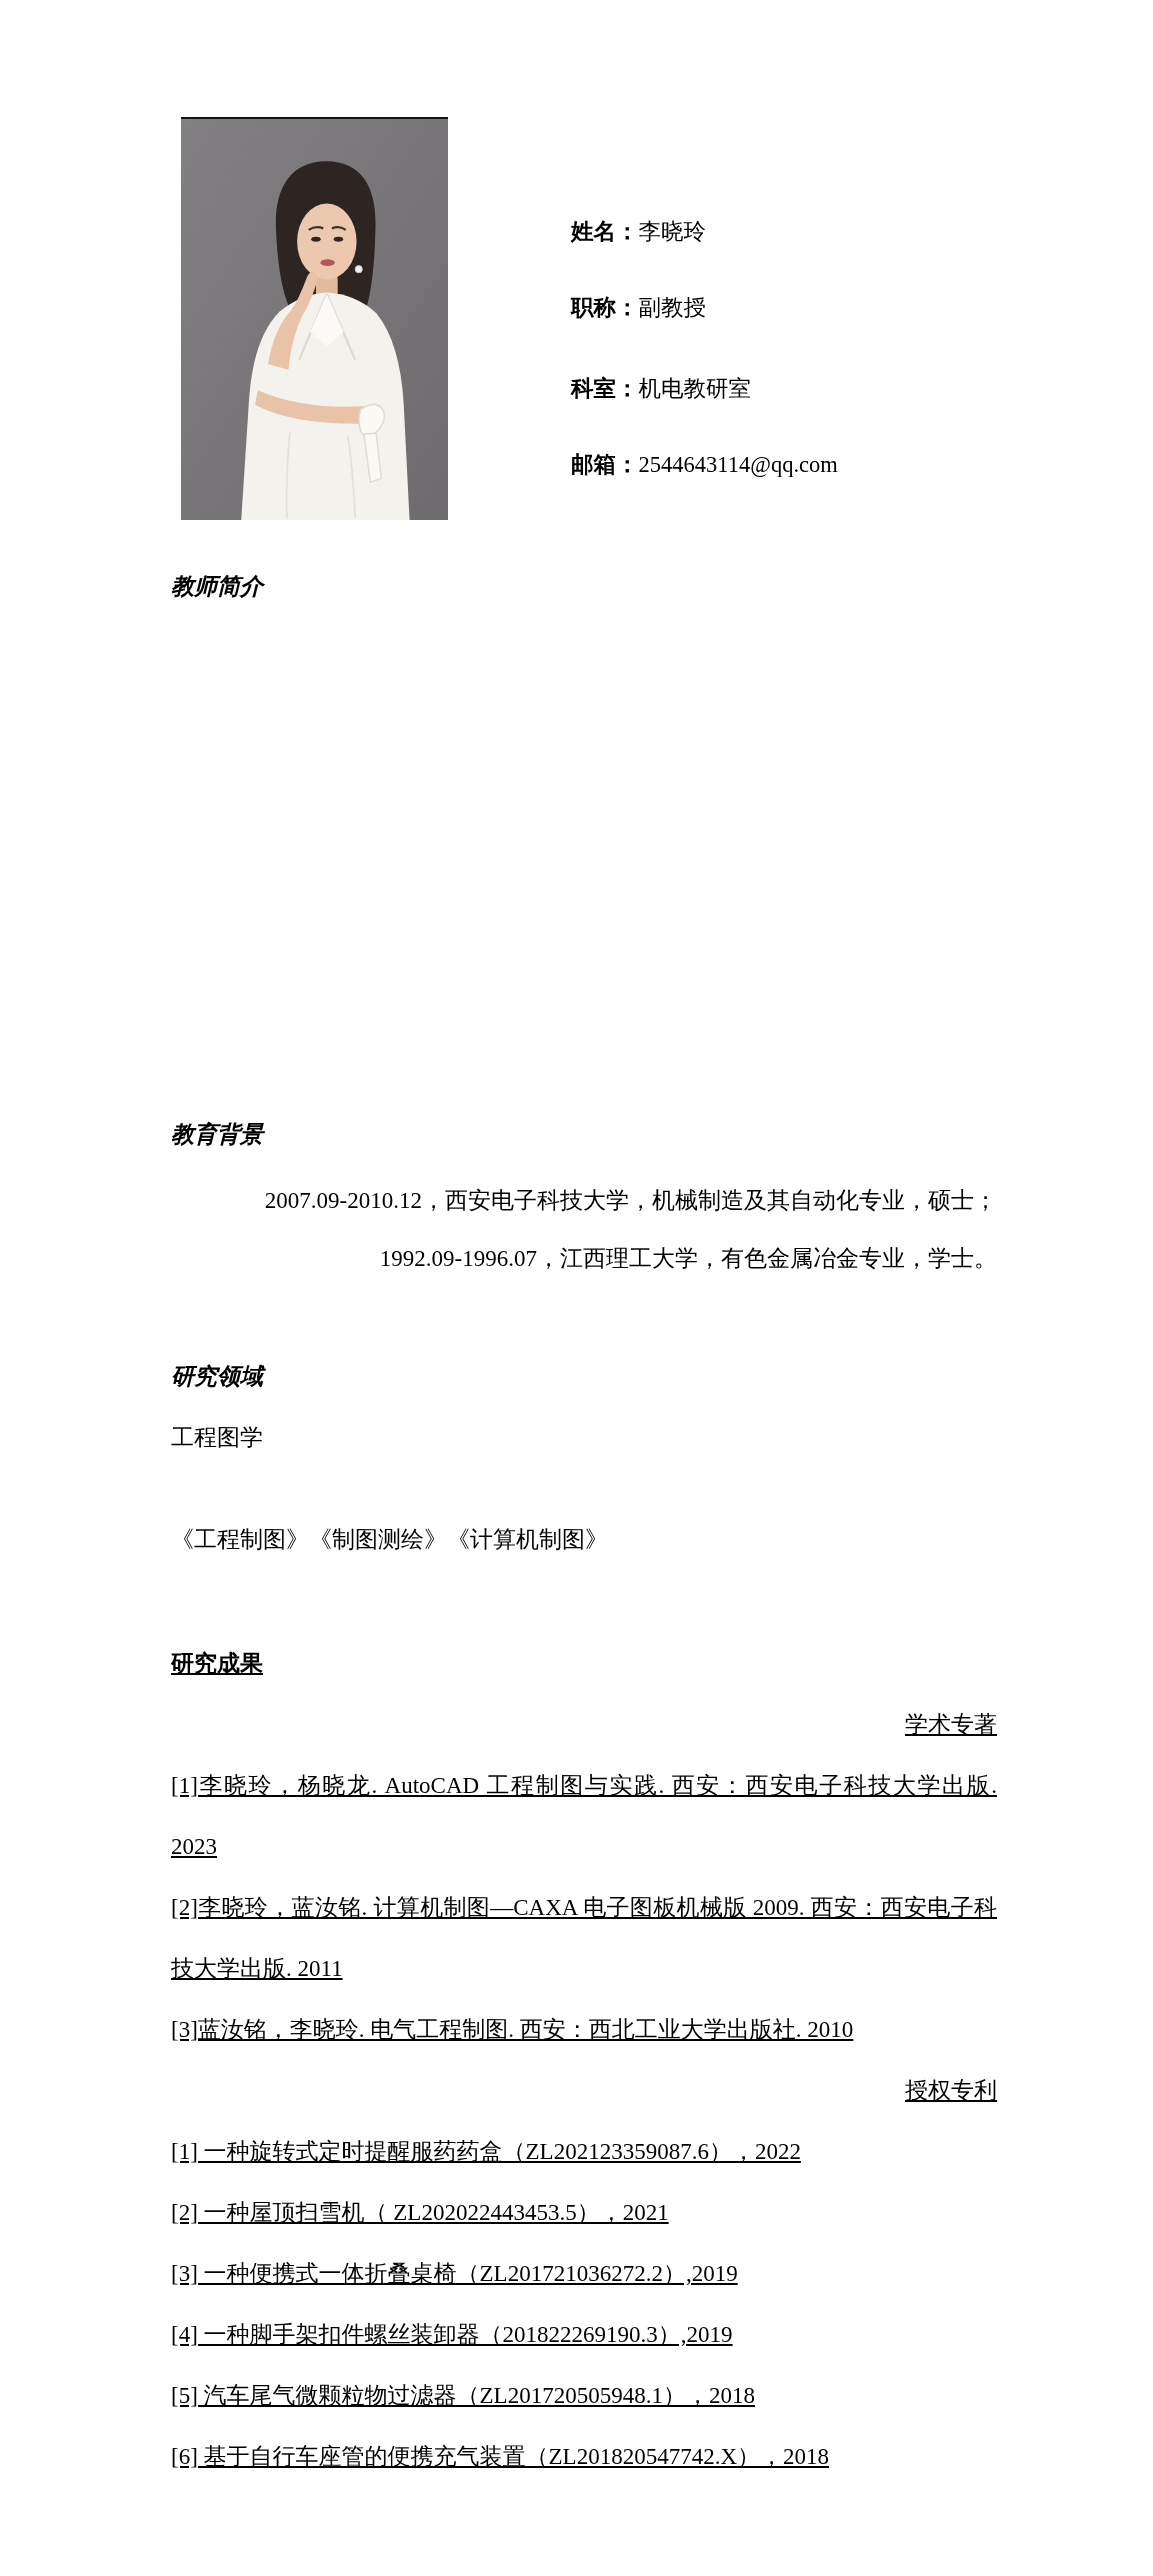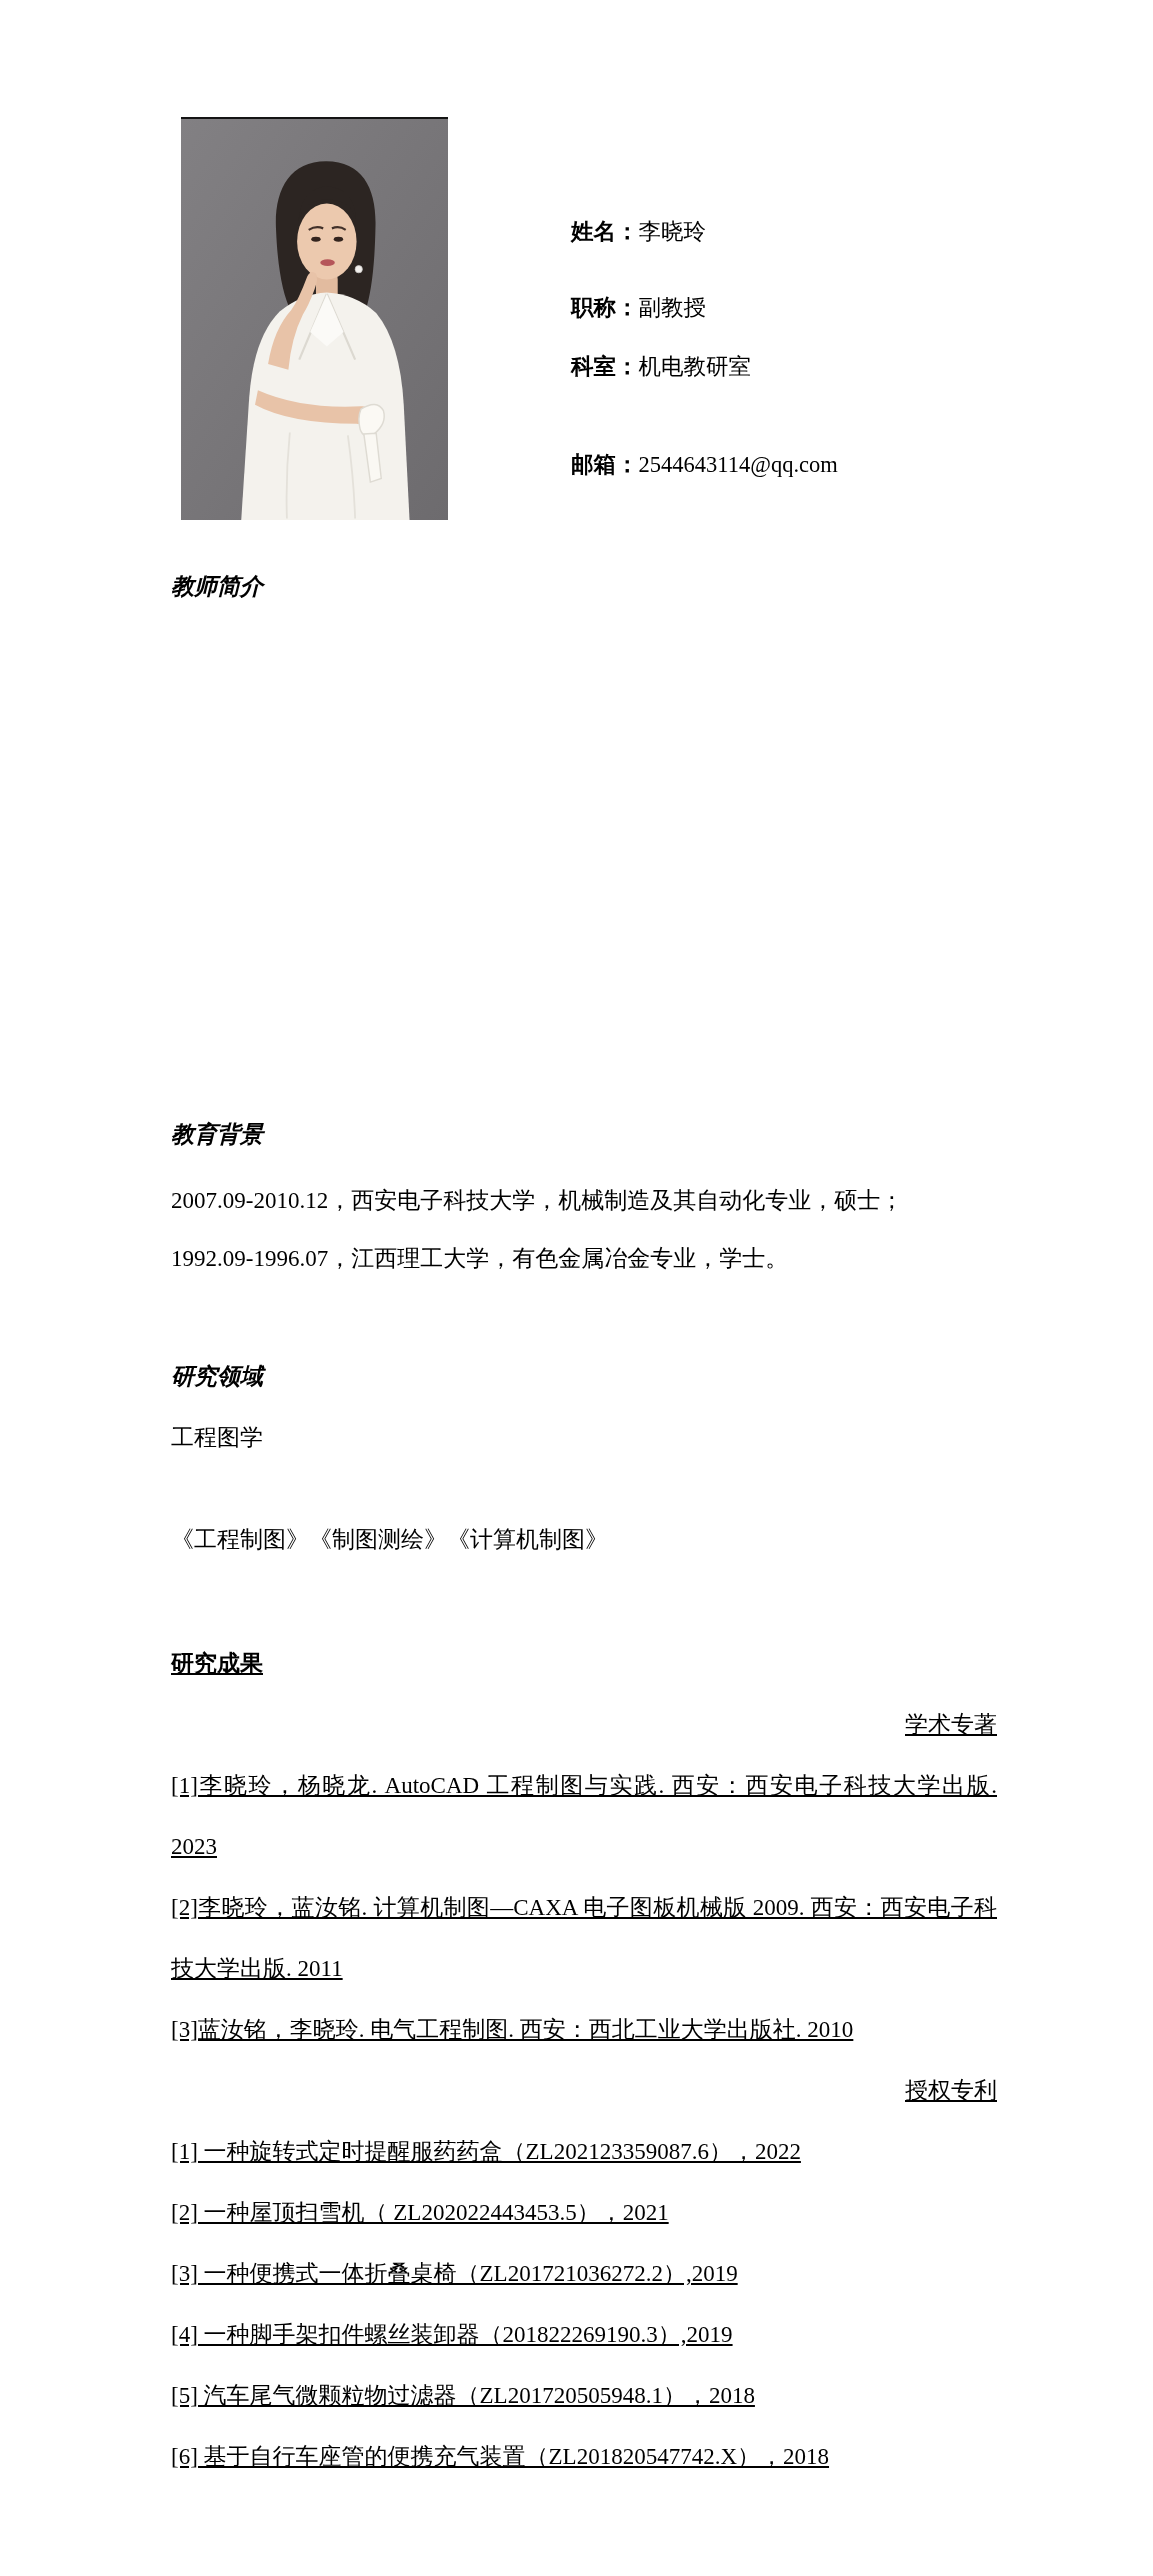--- a/index.html
+++ b/index.html
@@ -20,21 +20,21 @@
   .info-row{
     position:absolute;left:547px;
     font-size:22.5px;line-height:1.25;white-space:nowrap;
   }
   .info-row .lbl{font-weight:bold;margin-left:24px;}
   .blk{position:absolute;left:171px;width:826px;font-size:23px;}
   .hd{font-weight:bold;line-height:1.15;font-style:italic;}
   .intro-para{
     line-height:56px;text-indent:2em;text-align:justify;
   }
-  .edu-line{line-height:1.2;}
+  .edu-line{line-height:1.2;text-align:right;}
   .plain{line-height:1.2;}
   .ach{line-height:61px;}
   .ach p{margin:0;text-align:justify;text-decoration:underline;}
   .ach .subhd{text-align:right;}
   .ach .hd-line{font-weight:bold;text-align:left;}
 </style>
 </head>
 <body>
 
 <div class="page">
@@ -81,21 +81,21 @@
       <path d="M150,430 q-6,60 -4,118 M230,434 q8,58 10,114" stroke="#e4e1da" stroke-width="2.5" fill="none"></path>
     </svg>
   </div>
 
   <div class="info-row" style="top:218px">
     <span class="lbl">姓名：</span><span class="val">李晓玲</span>
   </div>
   <div class="info-row" style="top:294px">
     <span class="lbl">职称：</span><span class="val">副教授</span>
   </div>
-  <div class="info-row" style="top:353px">
+  <div class="info-row" style="top:375px">
     <span class="lbl">科室：</span><span class="val">机电教研室</span>
   </div>
   <div class="info-row" style="top:451px">
     <span class="lbl">邮箱：</span><span class="val">2544643114@qq.com</span>
   </div>
 
   <div class="blk hd" style="top:574px">教师简介</div>
 
   <div class="blk hd" style="top:1122px">教育背景</div>
   <div class="blk edu-line" style="top:1187px">2007.09-2010.12，西安电子科技大学，机械制造及其自动化专业，硕士；</div>

